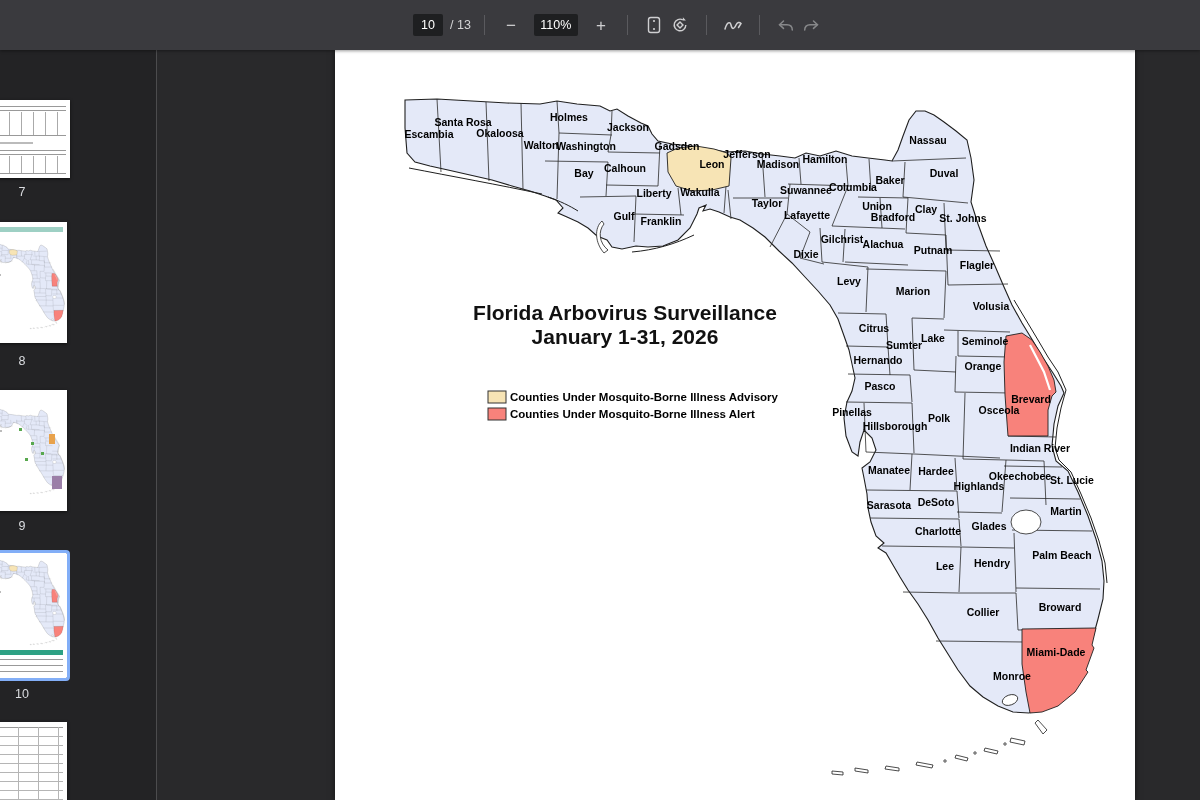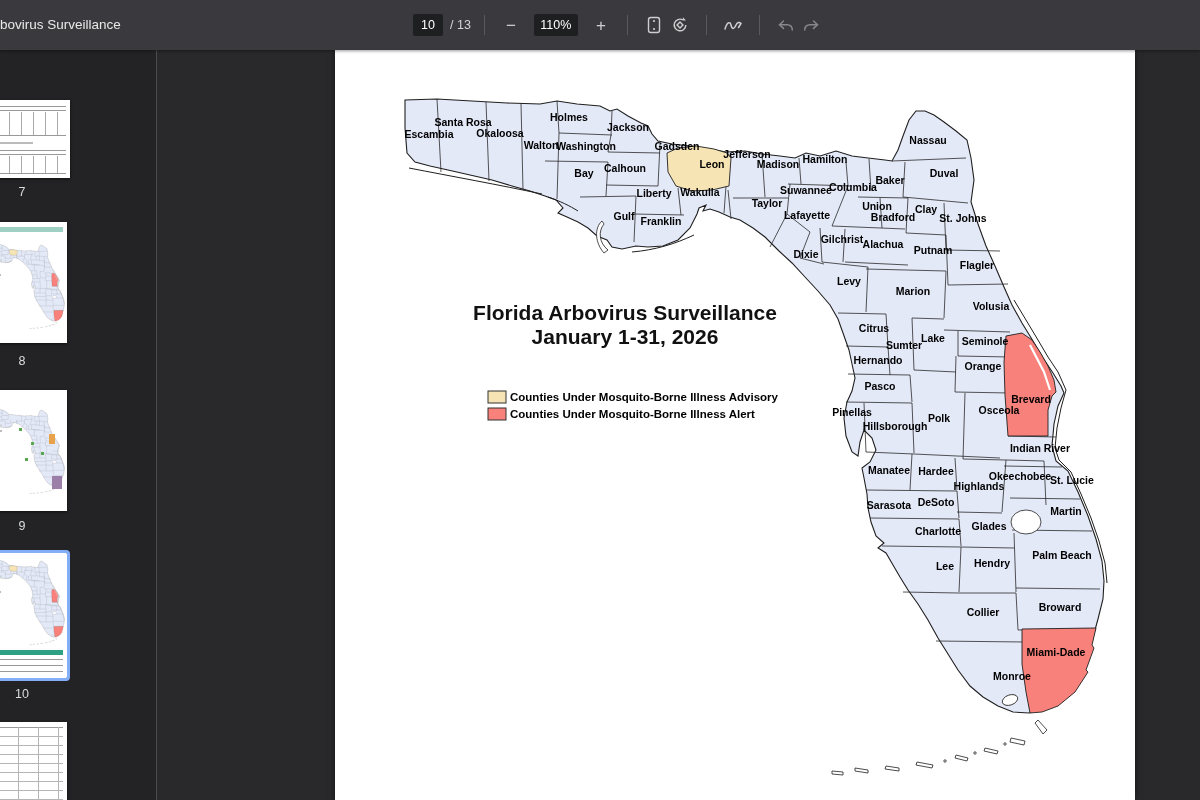--- a/index.html
+++ b/index.html
@@ -65,21 +65,20 @@
   .state  { stroke:#1f1f1f; stroke-width:1.1; }
   .borders{ fill:none; stroke:#2a2a2a; stroke-width:0.8; }
   .hl     { stroke:#1f1f1f; stroke-width:0.9; }
   .coastline { fill:none; stroke:#1f1f1f; stroke-width:1; }
   .waterfill { fill:#fff; stroke:#1f1f1f; stroke-width:0.8; }
 </style>
 </head>
 <body>
 
 <div class="toolbar">
-  <div class="doc-title">bovirus Surveillance</div>
 
   <div class="tb-center">
     <div class="page-box">10</div>
     <span class="page-total">/ 13</span>
 
     <div class="tb-sep"></div>
 
     <button class="tb-btn txt">−</button>
     <div class="zoom-box">110%</div>
     <button class="tb-btn txt">+</button>

